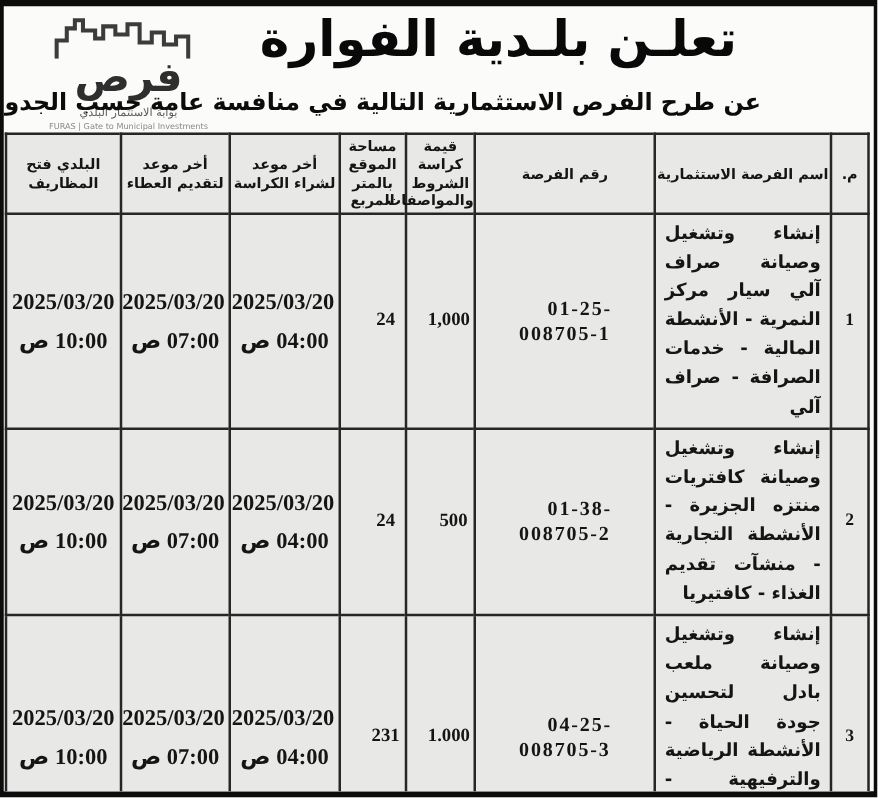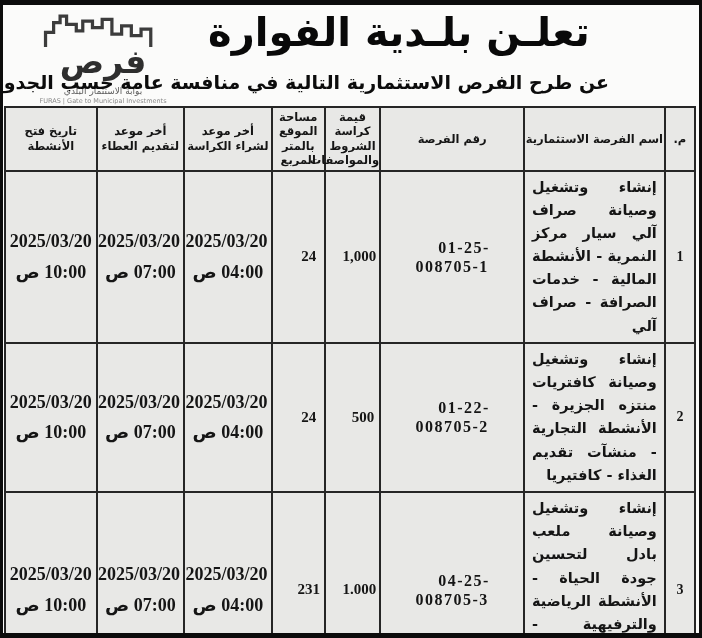--- a/index.html
+++ b/index.html
@@ -114,21 +114,21 @@
     </colgroup>
     <thead>
       <tr>
         <th>م.</th>
         <th>اسم الفرصة الاستثمارية</th>
         <th>رقم الفرصة</th>
         <th>قيمة كراسة الشروط والمواصفات</th>
         <th>مساحة الموقع بالمتر المربع</th>
         <th>أخر موعد لشراء الكراسة</th>
         <th>أخر موعد لتقديم العطاء</th>
-        <th>تاريخ فتح الأنشطة</th>
+        <th>البلدي فتح المظاريف</th>
       </tr>
     </thead>
     <tbody>
       <tr class="row-1">
         <td class="c-no">1</td>
         <td class="c-name">إنشاء وتشغيل وصيانة صراف آلي سيار مركز النمرية - الأنشطة المالية - خدمات الصرافة - صراف آلي</td>
         <td class="c-opp"><span class="ltrnum">01-25-008705-1</span></td>
         <td class="c-val">1,000</td>
         <td class="c-area">24</td>
         <td class="c-date">
@@ -140,21 +140,21 @@
             <div>07:00 ص</div>
           </td>
         <td class="c-date">
             <div>2025/03/20</div>
             <div>10:00 ص</div>
           </td>
       </tr>
       <tr class="row-2">
         <td class="c-no">2</td>
         <td class="c-name">إنشاء وتشغيل وصيانة كافتريات منتزه الجزيرة - الأنشطة التجارية - منشآت تقديم الغذاء - كافتيريا</td>
-        <td class="c-opp"><span class="ltrnum">01-22-008705-2</span></td>
+        <td class="c-opp"><span class="ltrnum">01-38-008705-2</span></td>
         <td class="c-val">500</td>
         <td class="c-area">24</td>
         <td class="c-date">
             <div>2025/03/20</div>
             <div>04:00 ص</div>
           </td>
         <td class="c-date">
             <div>2025/03/20</div>
             <div>07:00 ص</div>
           </td>

